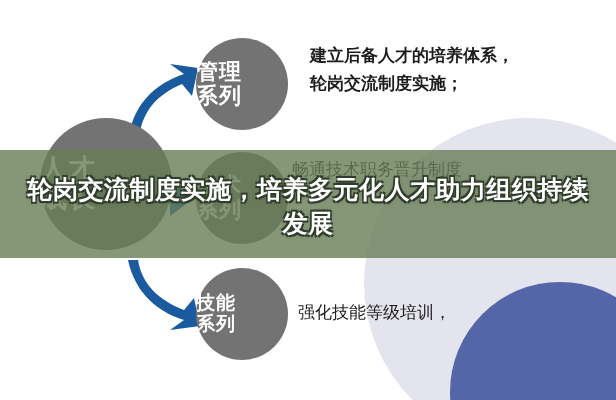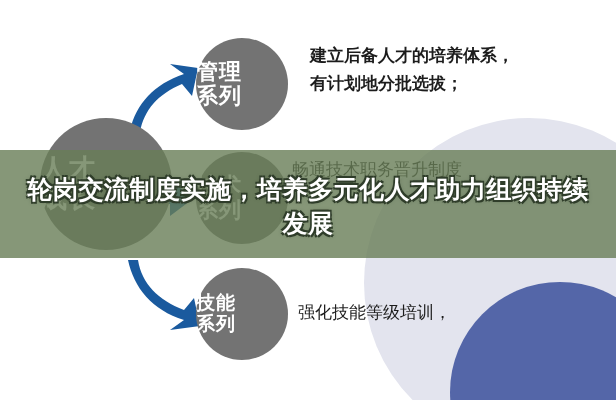--- a/index.html
+++ b/index.html
@@ -169,21 +169,21 @@
     <span>系列</span>
   </div>
 
   <div class="node node-skill">
     <span>技能</span>
     <span>系列</span>
   </div>
 
   <div class="desc desc-top">
     <div>建立后备人才的培养体系，</div>
-    <div>有计划地分批选拔；</div>
+    <div>轮岗交流制度实施；</div>
   </div>
 
   <div class="desc desc-mid">
     <div>畅通技术职务晋升制度</div>
   </div>
 
   <div class="desc desc-bot">
     <div>强化技能等级培训，</div>
   </div>
 

